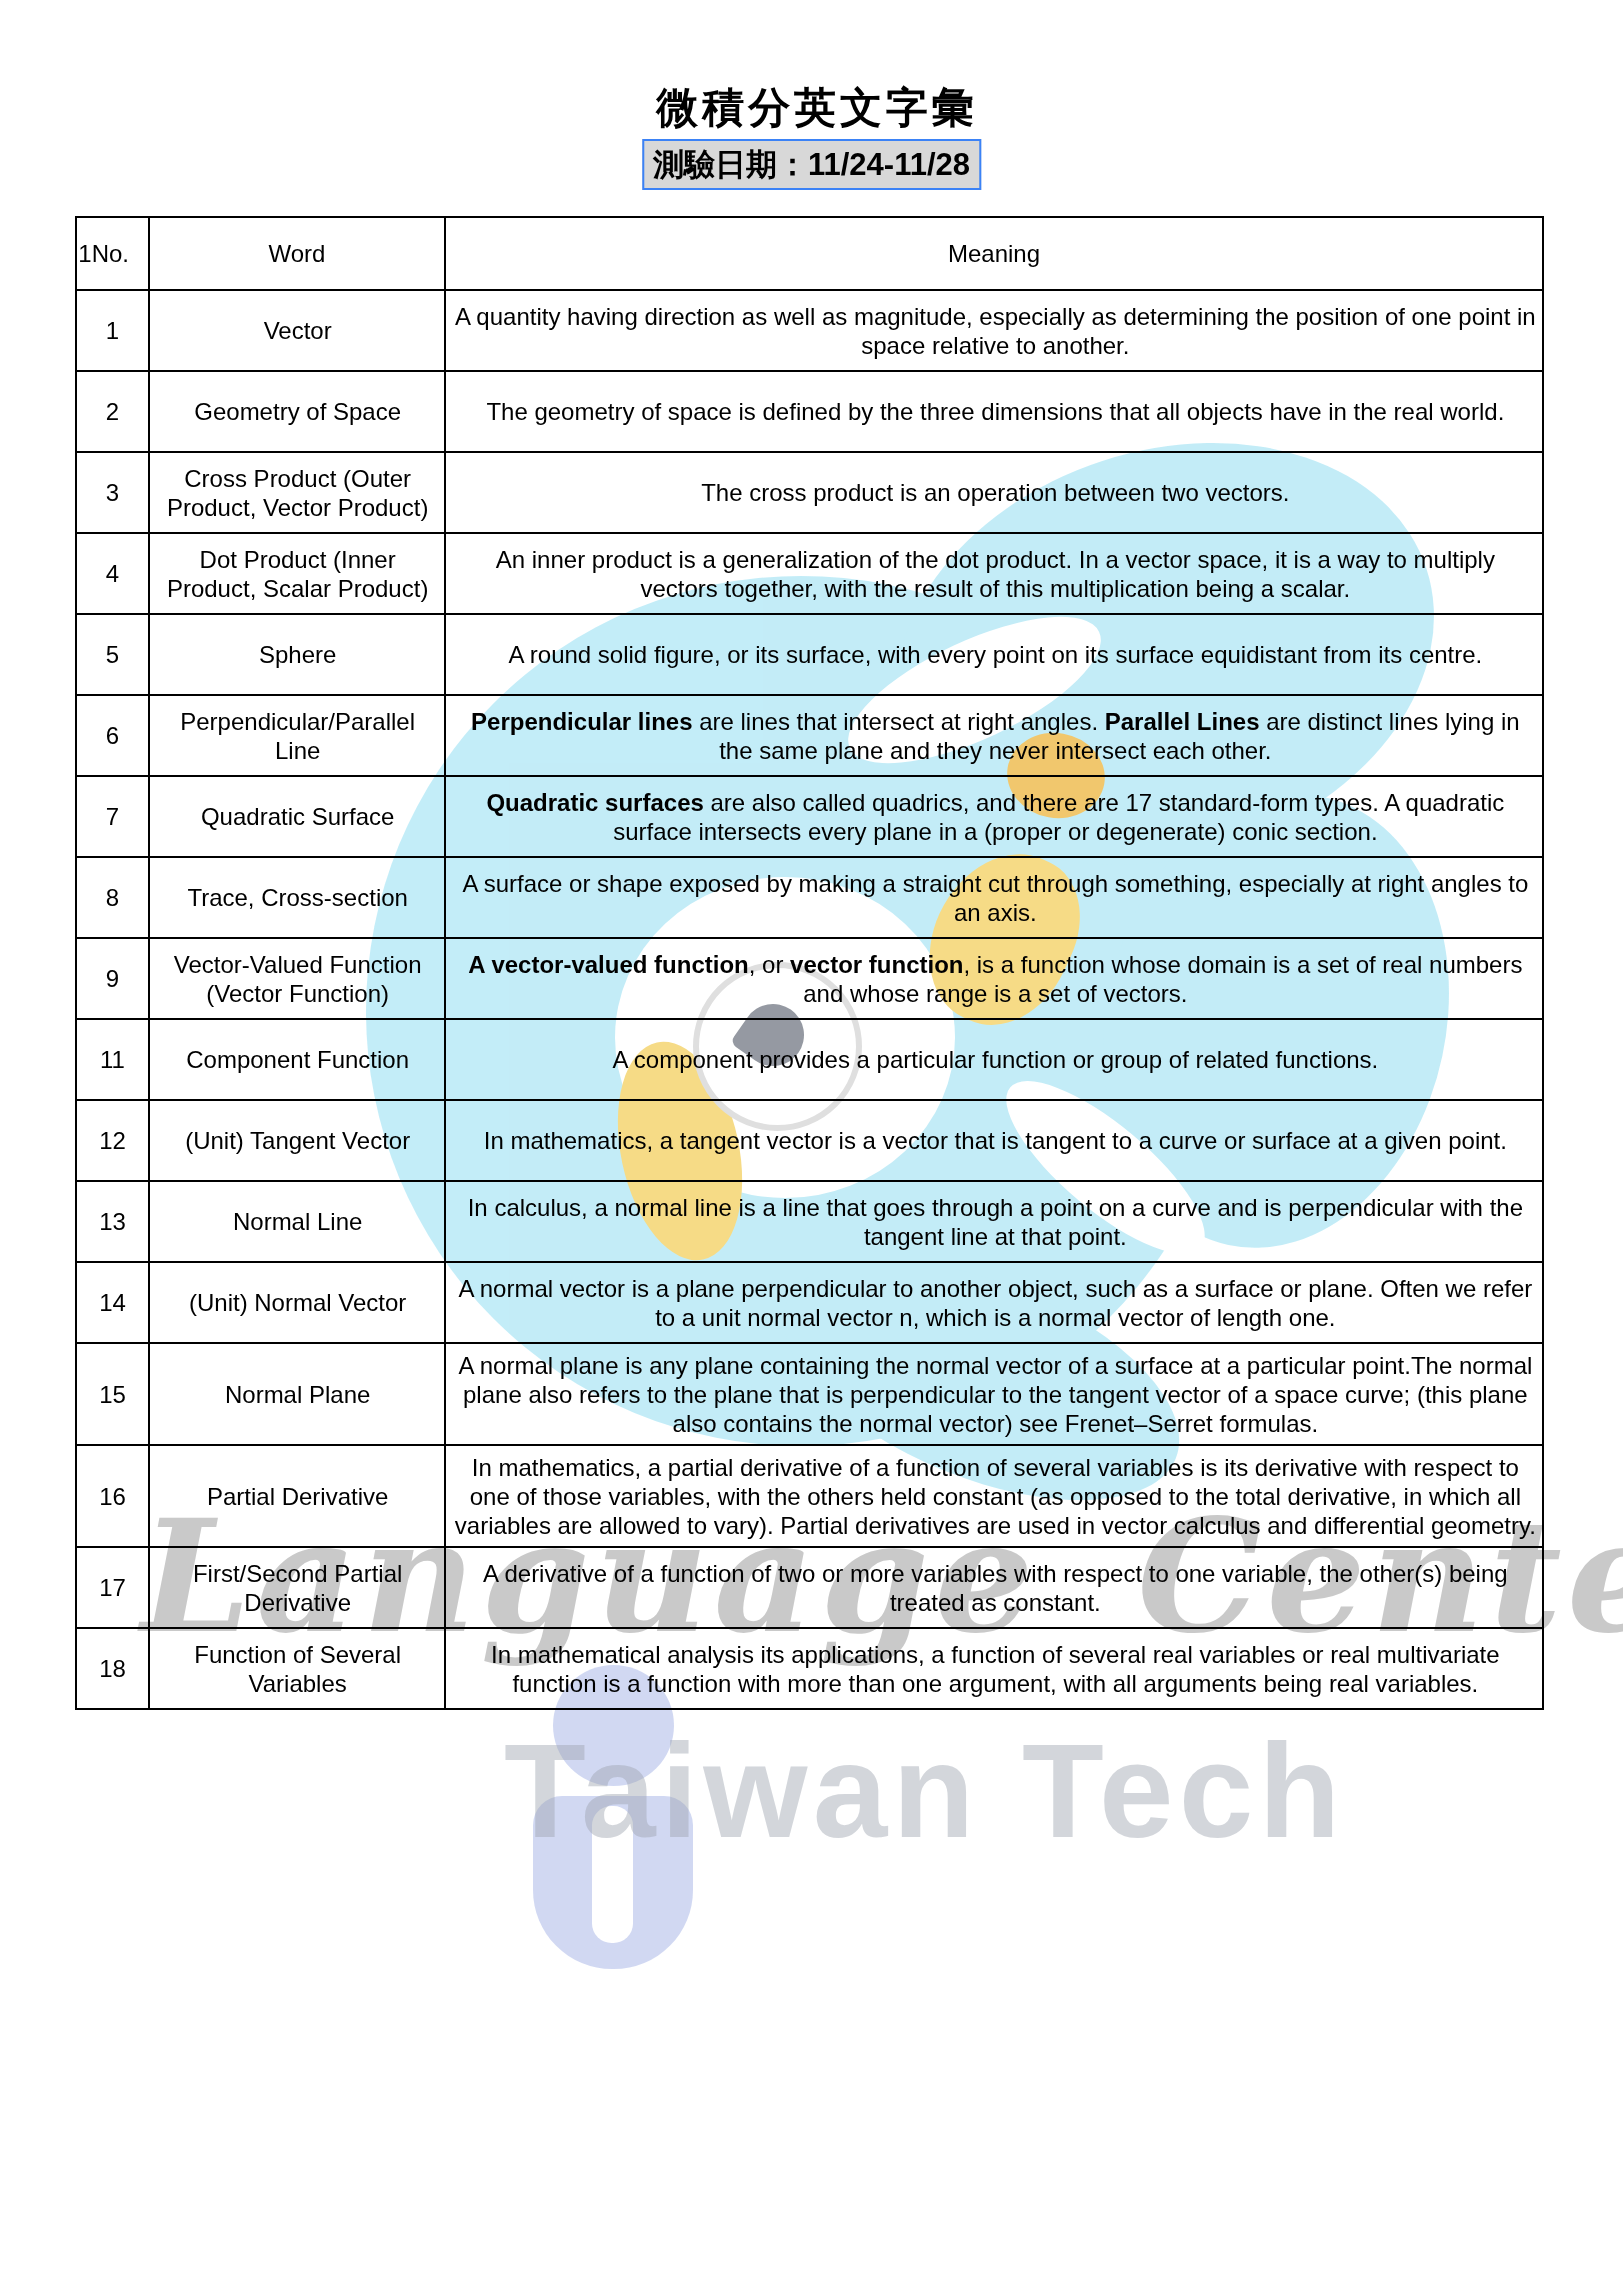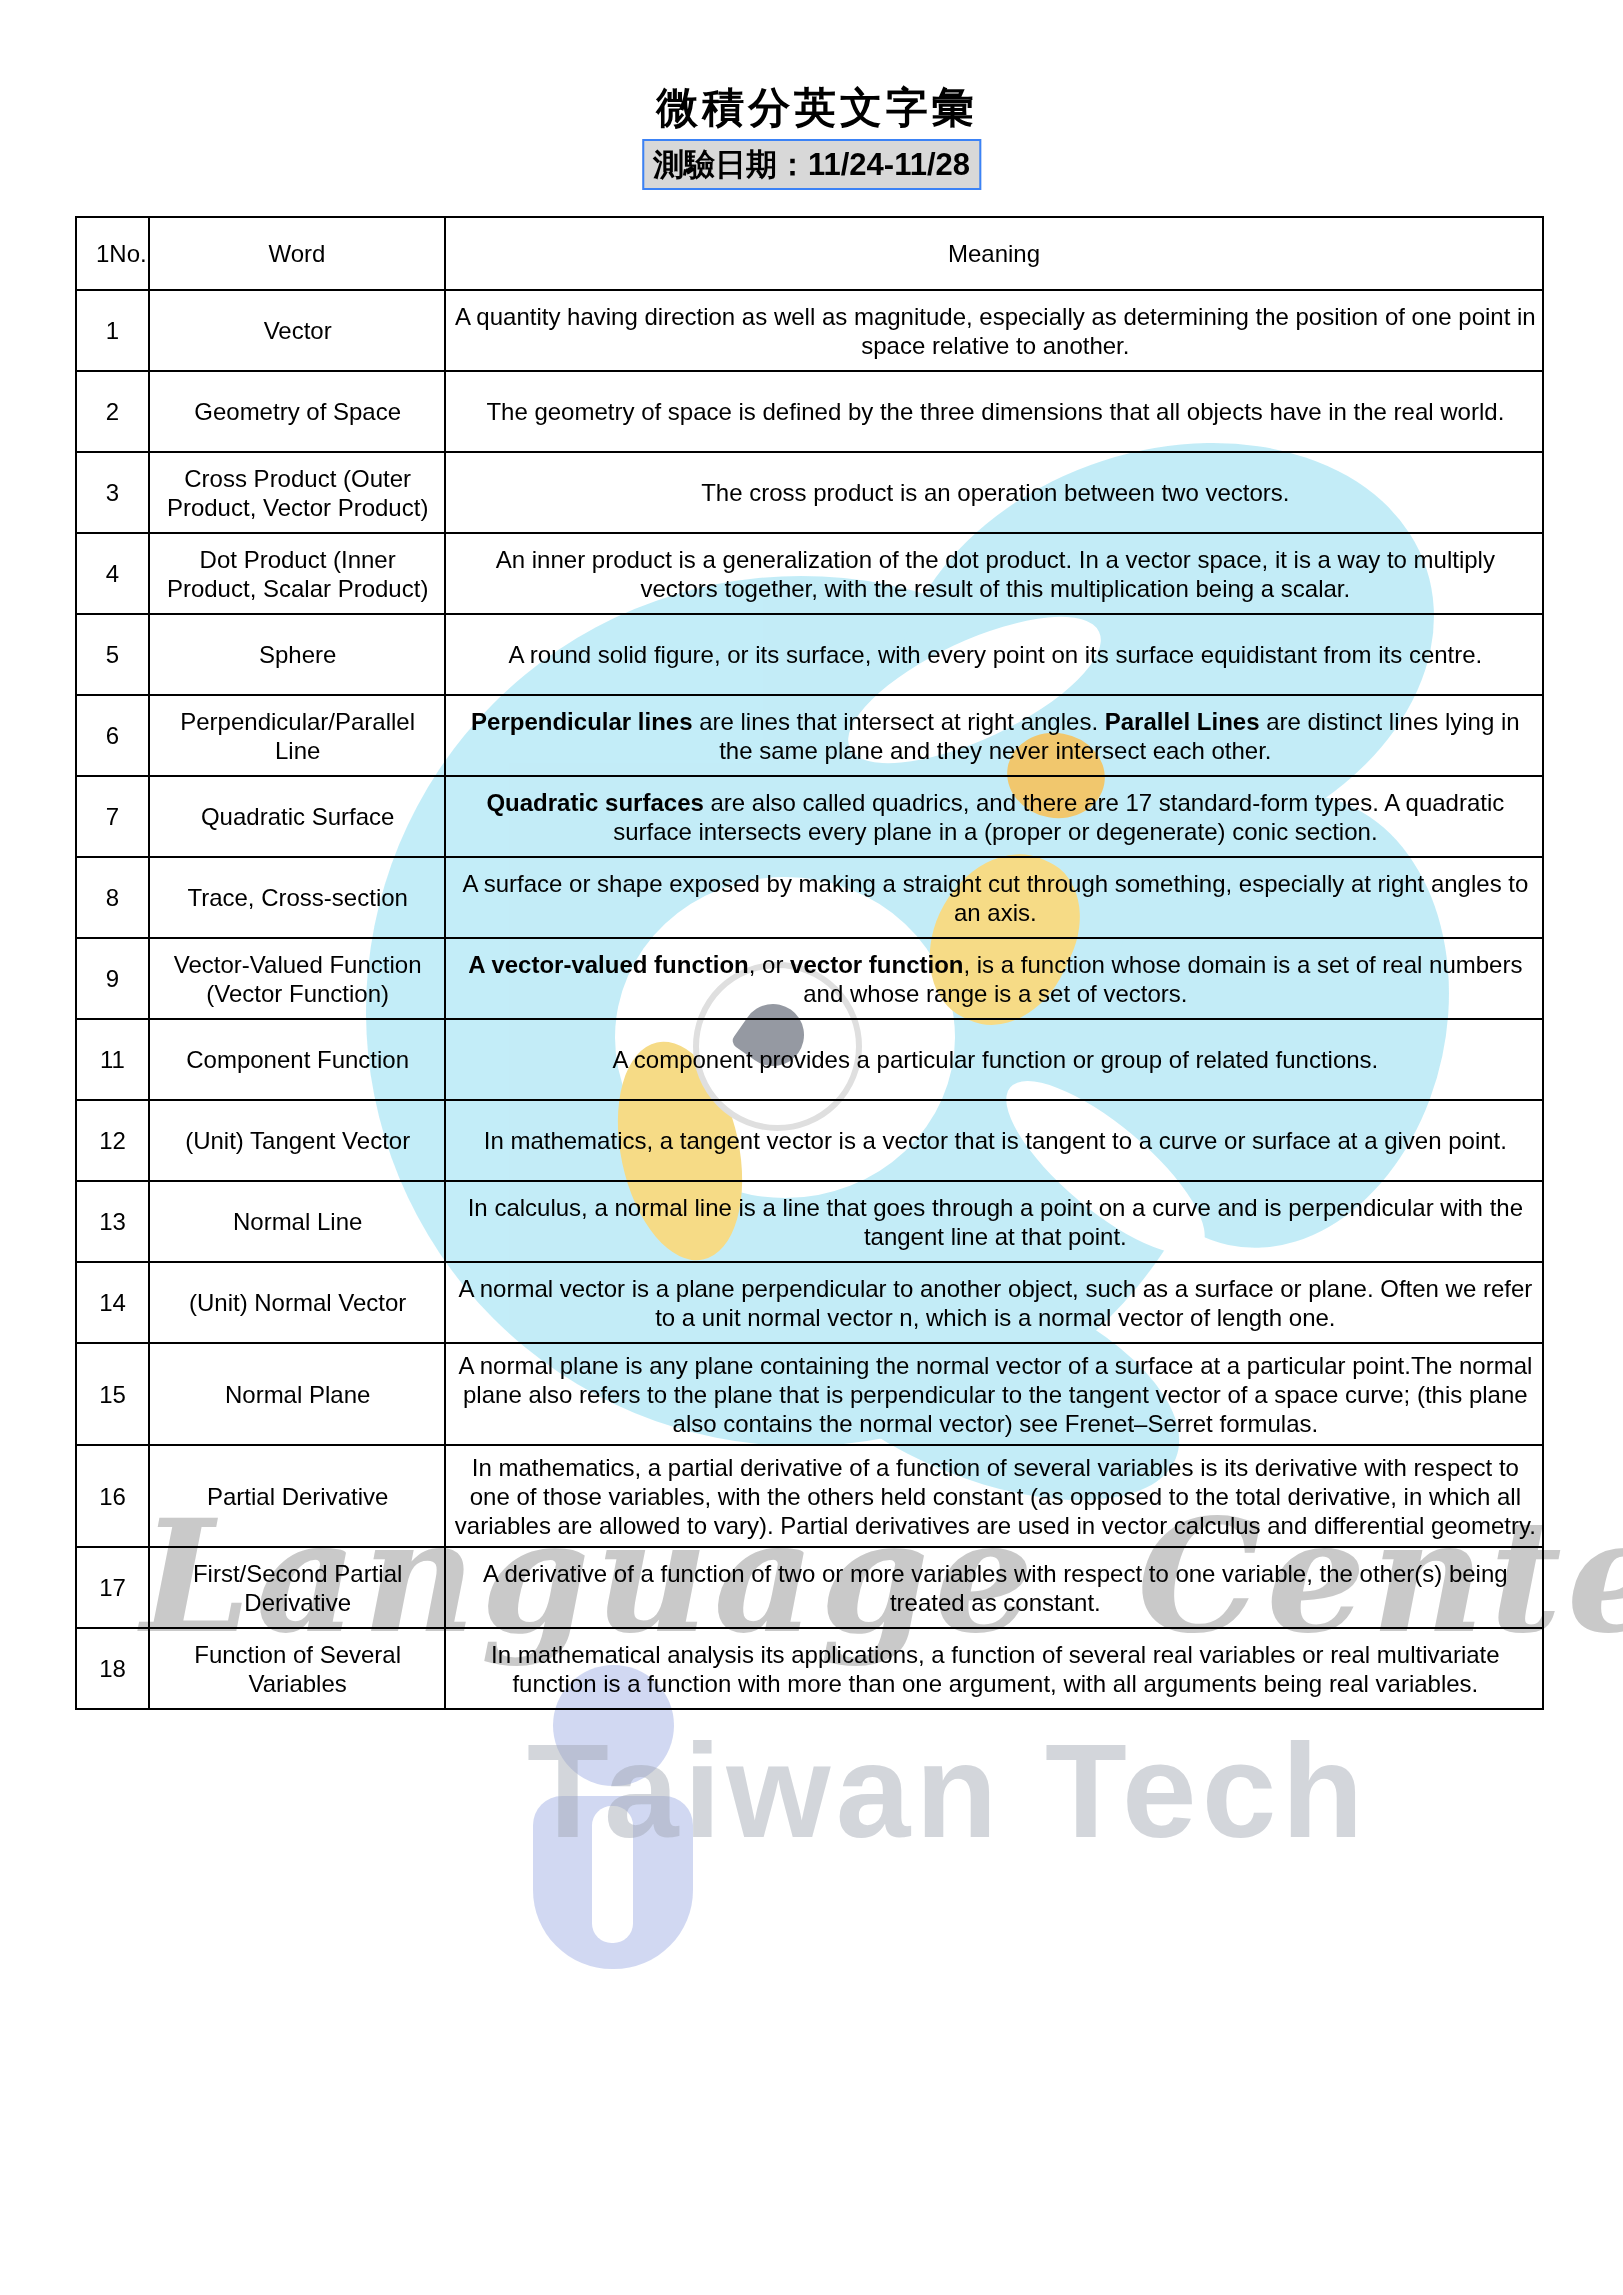--- a/index.html
+++ b/index.html
@@ -32,21 +32,21 @@
 
   .wm-text{position:absolute;white-space:nowrap;}
   .wm-lang{
     left:141px; top:1485px;
     font-family:"DejaVu Serif", serif;
     font-style:italic; font-weight:bold;
     font-size:156px; letter-spacing:5.2px; word-spacing:39px;
     color:rgba(148,148,148,0.50);
   }
   .wm-tt{
-    left:527px; top:1714px;
+    left:504px; top:1714px;
     font-family:"Liberation Sans", sans-serif;
     font-weight:bold;
     font-size:134px; letter-spacing:5.2px;
     color:rgba(158,164,176,0.45);
   }
   .wm-emblem span{position:absolute;display:block;}
   .e-head{left:553px; top:1665px; width:121px; height:121px; border-radius:50%; background:rgba(171,184,231,0.55);}
   .e-body{left:533px; top:1796px; width:160px; height:173px; border-radius:29px 29px 79px 79px; background:rgba(171,184,231,0.55);}
   .e-slit{left:592px; top:1806px; width:41px;  height:137px; border-radius:19.6px; background:#ffffff;}
 
@@ -81,21 +81,21 @@
     line-height:29px;
     font-weight:normal;
     vertical-align:middle;
     background:transparent;
     overflow-wrap:anywhere;
   }
   thead tr{height:73px;}
   tbody tr{height:81px;}
   .c-no{width:73px;}
   .c-word{width:296px;}
-  th.c-no{text-align:right; padding:1.3px 1.3px;}
+  th.c-no{text-align:left; padding:1.3px 1.3px;}
   th.c-word, th.c-meaning{text-align:center;}
   td.no{text-align:center; padding:2.6px 3.9px;}
   td.word{text-align:center; padding:3.9px 5.2px 3.9px 6.5px;}
   td.meaning{text-align:center; padding:6.5px 5.2px 6.5px 7.9px;}
   td.meaning b{font-weight:bold;}
 </style>
 </head>
 <body>
 
 <div class="page">

